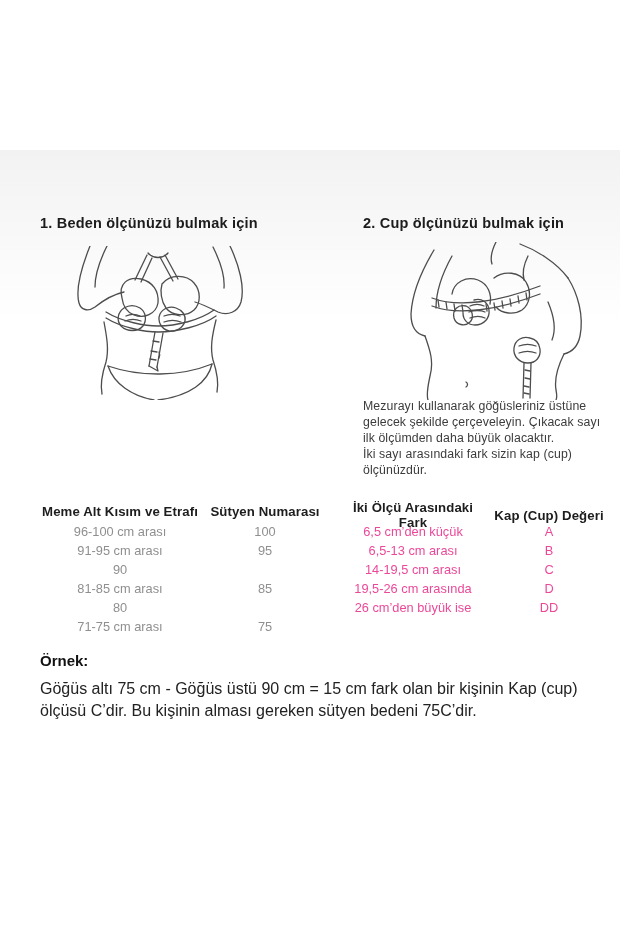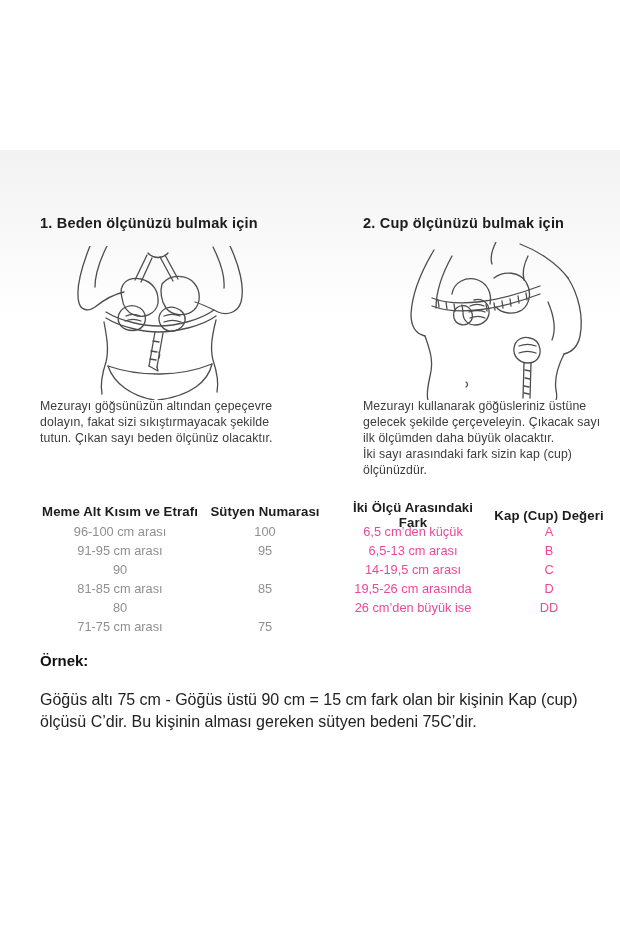--- a/index.html
+++ b/index.html
@@ -48,21 +48,21 @@
     font-size: 13.2px; font-weight: bold; color: #1d1d1d;
     text-align: center; letter-spacing: 0.1px;
   }
   .trow { display: grid; height: 19px; align-items: center; }
   .td { font-size: 12.8px; text-align: center; }
   .band .td { color: #8f8f8f; }
   .cup  .td { color: #ec4899; }
 
   .example { position: absolute; left: 40px; top: 652px; }
   .example-title {
-    font-size: 15px; font-weight: bold; color: #111; margin-bottom: 20px;
+    font-size: 15px; font-weight: bold; color: #111; margin-bottom: 9px;
   }
   .example-text {
     font-size: 16px; line-height: 22px; color: #222; white-space: pre;
   }
 
   svg.lineart { display: block; }
   svg.lineart * { vector-effect: non-scaling-stroke; }
 </style>
 </head>
 <body>
@@ -167,23 +167,20 @@
           <path d="M146,144 l5,1"></path>
           <path d="M146,151 l5,1"></path>
 
         <path d="M47,94 C52,108 56,120 52,134 C50,144 48,152 50,158"></path>
         <path d="M186,112 C180,124 176,136 178,148 C179,153 179,156 178,158"></path>
         <path d="M88,140 c2,1 2,4 0,5"></path>
       </g>
     </svg>
   </div>
 
-  <div class="step-desc s1">Mezurayı göğsünüzün altından çepeçevre
-dolayın, fakat sizi sıkıştırmayacak şekilde
-tutun. Çıkan sayı beden ölçünüz olacaktır.</div>
   <div class="step-desc s2">Mezurayı kullanarak göğüsleriniz üstüne
 gelecek şekilde çerçeveleyin. Çıkacak sayı
 ilk ölçümden daha büyük olacaktır.
 İki sayı arasındaki fark sizin kap (cup)
 ölçünüzdür.</div>
 
   <div class="size-table band">
     <div class="thead">
       <div class="th">Meme Alt Kısım ve Etrafı</div>
       <div class="th">Sütyen Numarası</div>

